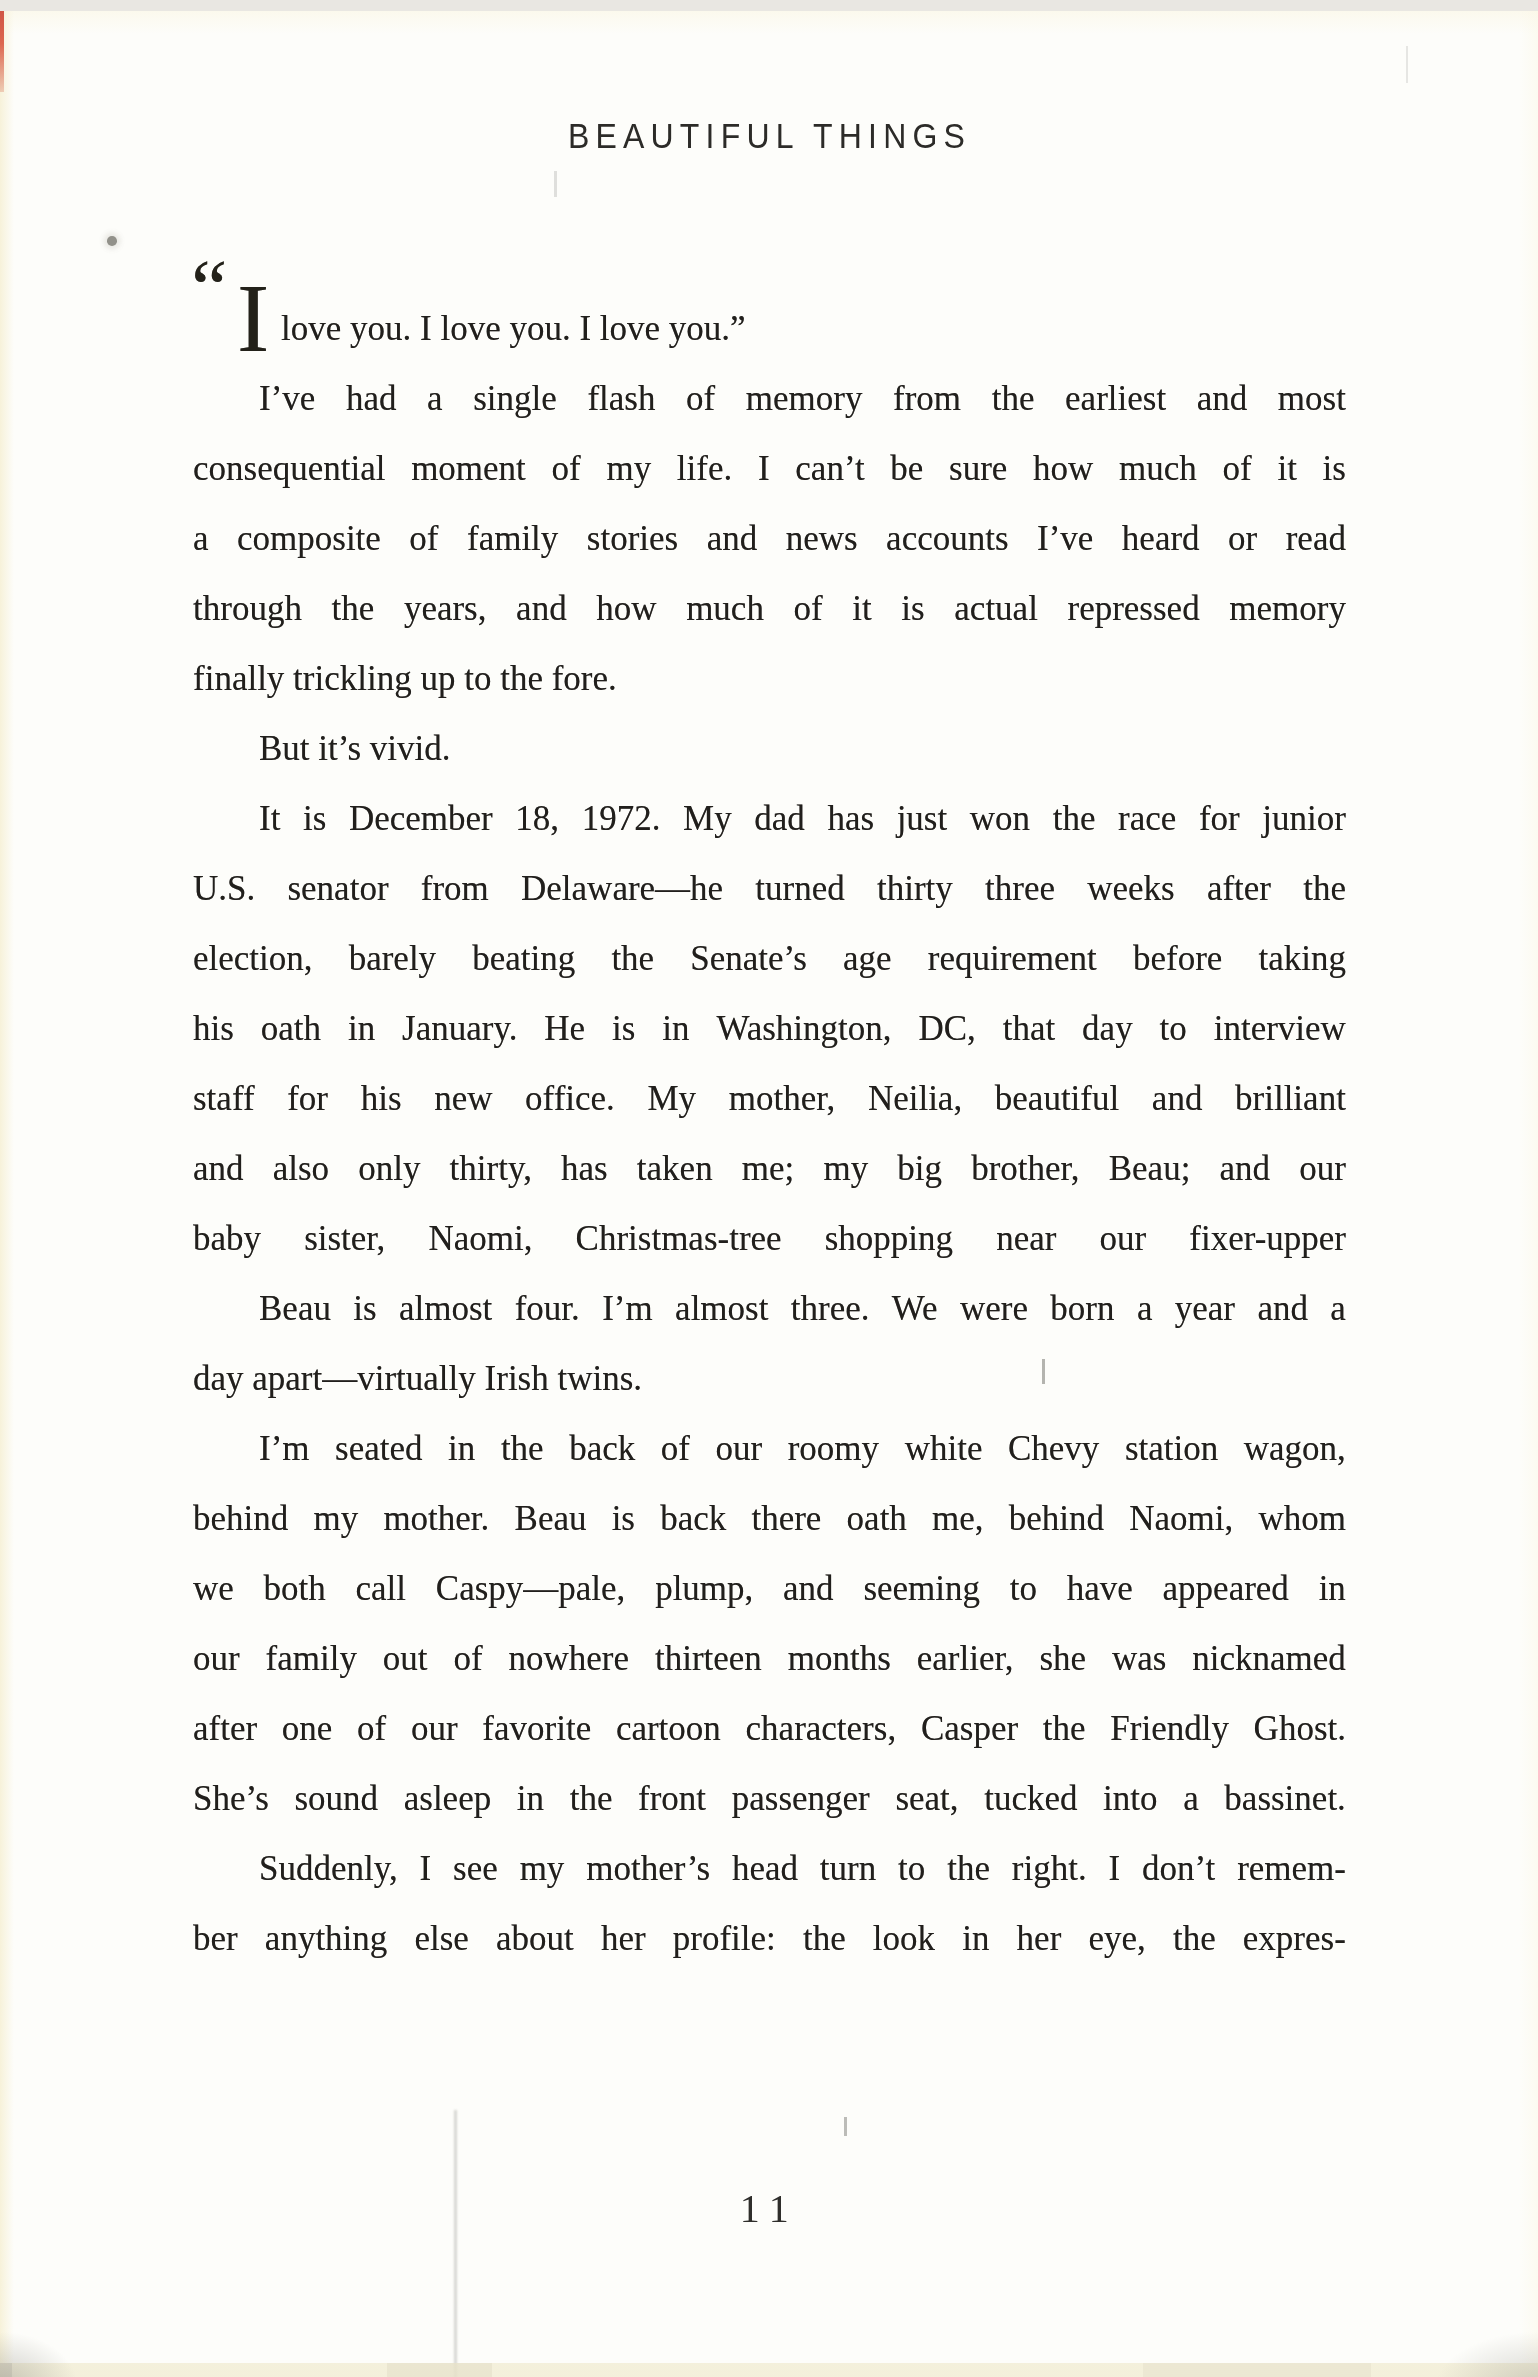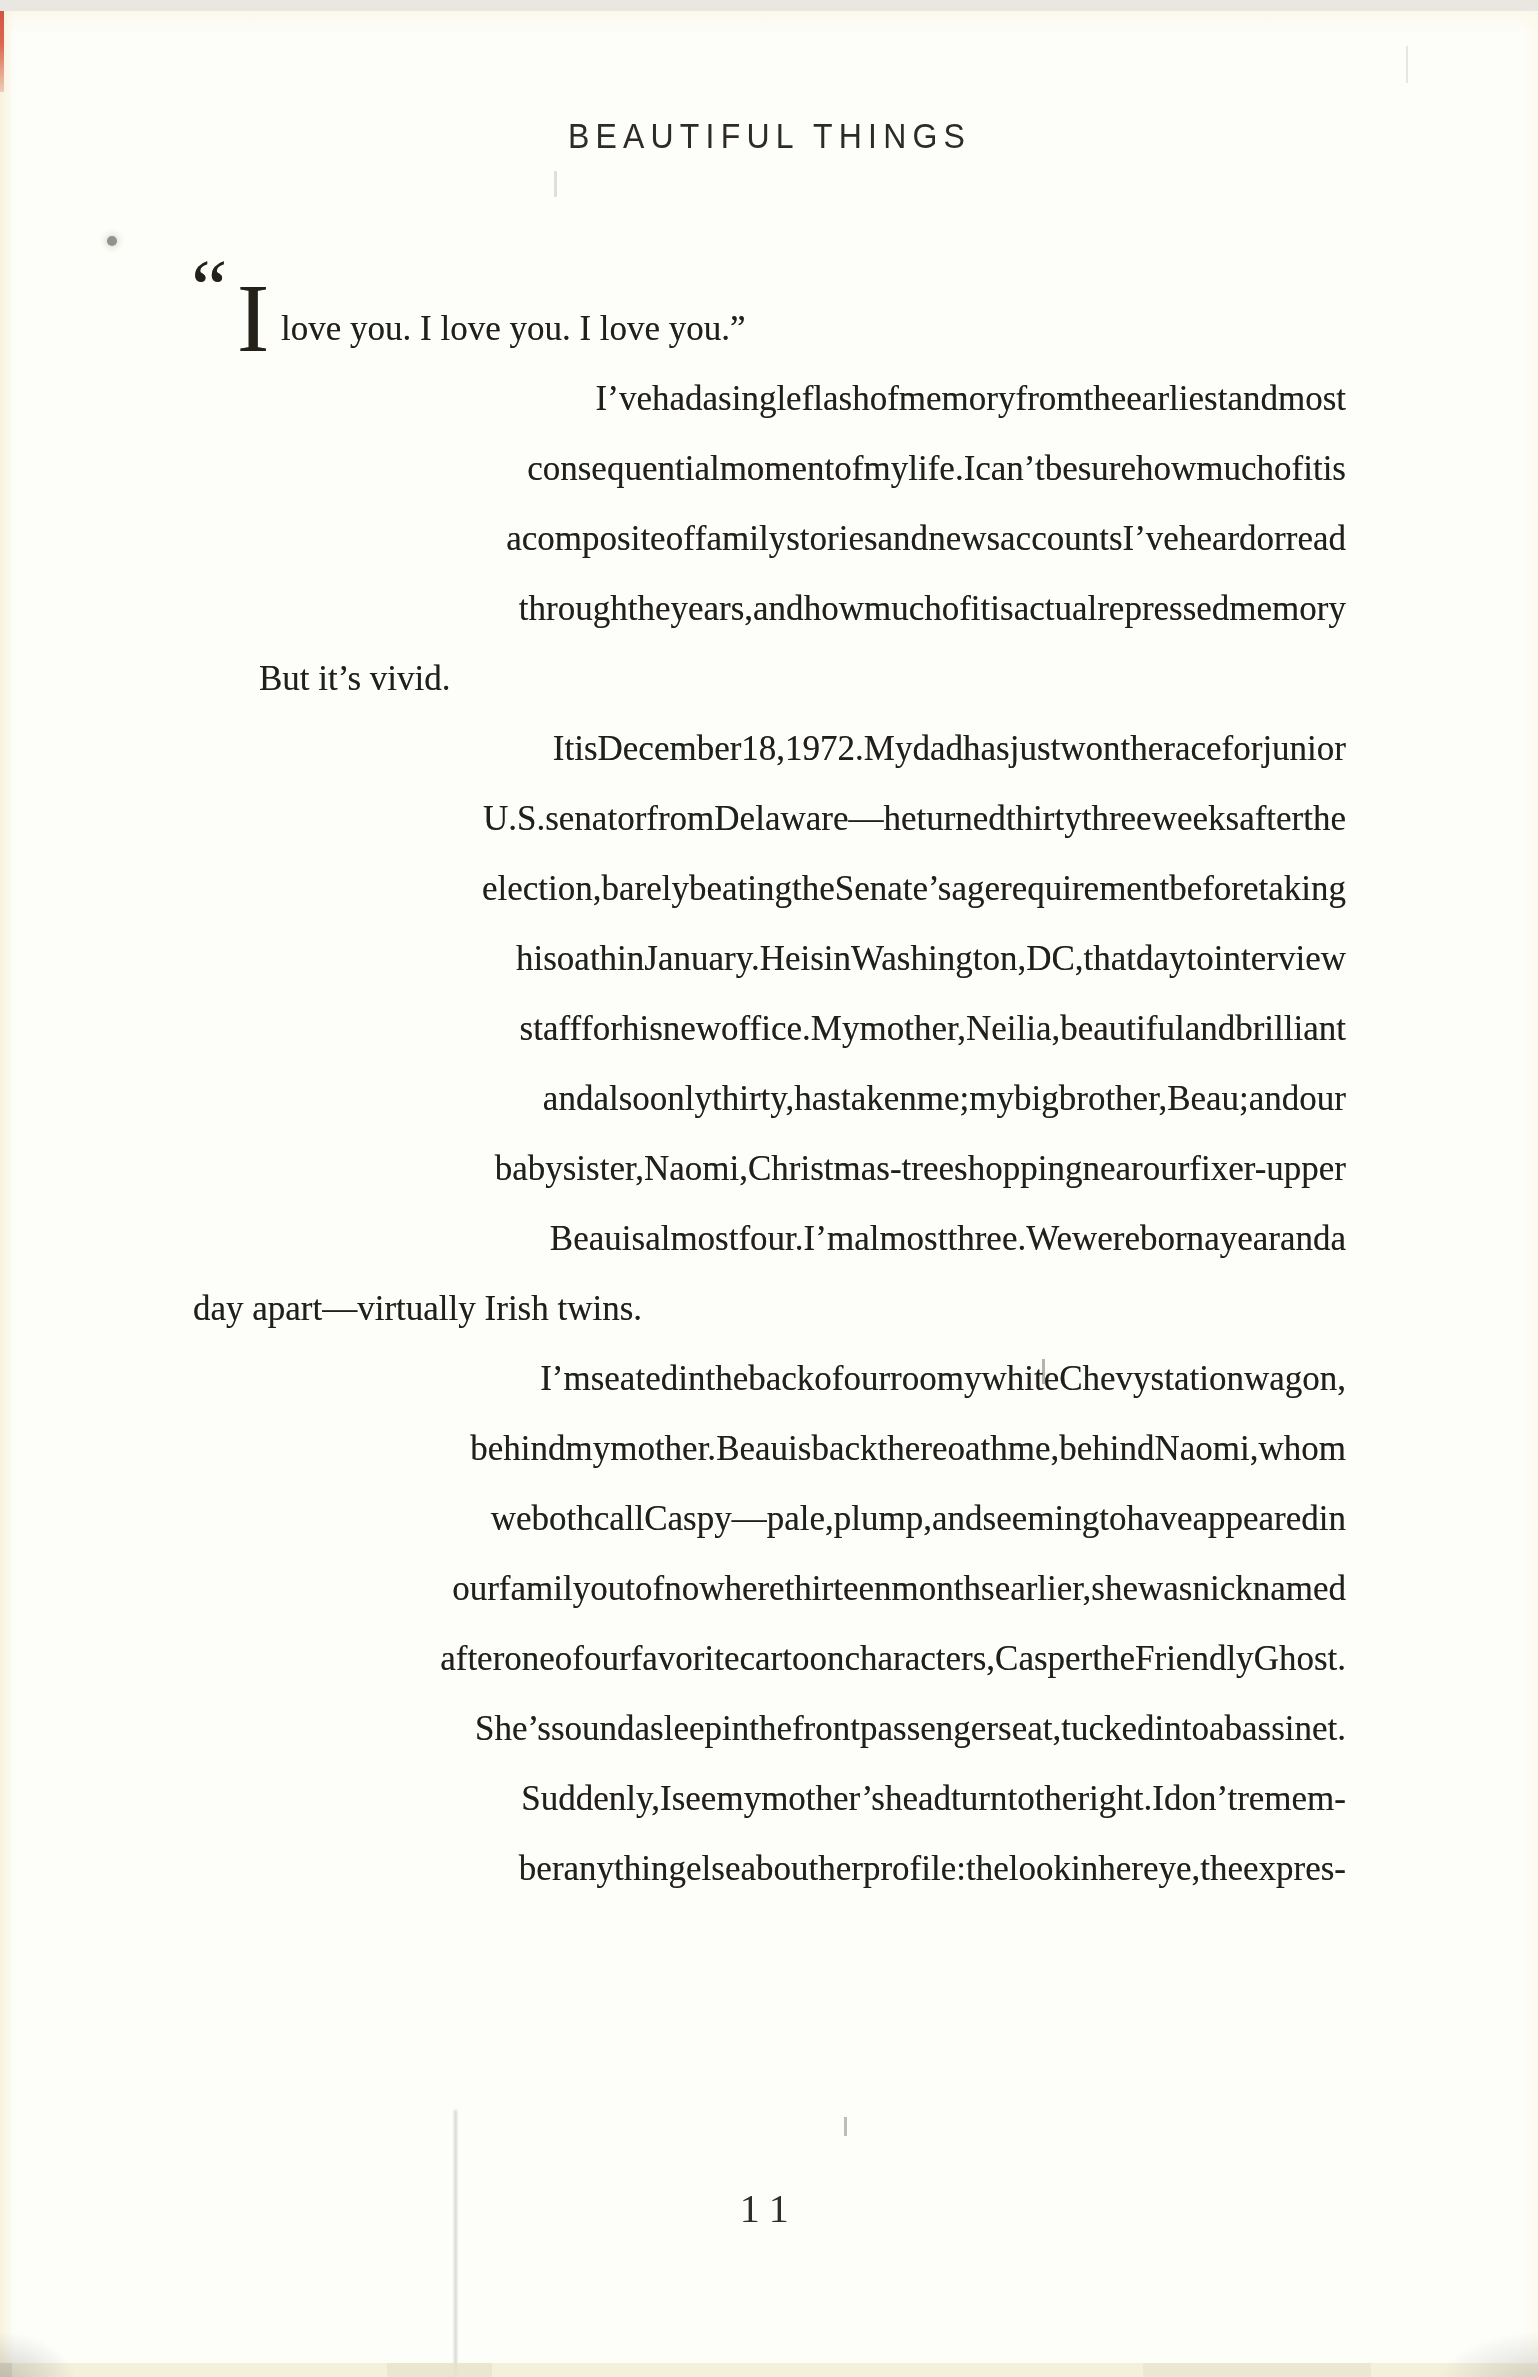--- a/index.html
+++ b/index.html
@@ -29,21 +29,21 @@
   
   .text-block{
     position:absolute;left:193px;top:283px;width:1153px;
   }
   .line{
     height:70px;line-height:70px;
     font-size:35px;
     white-space:nowrap;
     text-shadow:0 0 0.6px rgba(33,31,28,.55);
   }
-  .line.justify{display:flex;justify-content:flex-end;white-space:normal;}
+  .line.justify{display:flex;justify-content:space-between;white-space:normal;}
   .line.indent{padding-left:66px;}
   .line.justify.indent{padding-left:66px;}
   
   .first-line{position:relative;height:70px;line-height:70px;font-size:35px;
     padding-left:88px;text-shadow:0 0 0.6px rgba(33,31,28,.55);}
   .initial-quote{
     position:absolute;left:-1.8px;top:-46px;
     font-size:81px;line-height:81px;letter-spacing:-3.5px;
     color:#232119;
   }
@@ -148,20 +148,21 @@
         <span>and</span>
         <span>how</span>
         <span>much</span>
         <span>of</span>
         <span>it</span>
         <span>is</span>
         <span>actual</span>
         <span>repressed</span>
         <span>memory</span>
       </div>
+      <div class="line">finally trickling up to the fore.</div>
       <div class="line indent">But it’s vivid.</div>
       <div class="line justify indent">
         <span>It</span>
         <span>is</span>
         <span>December</span>
         <span>18,</span>
         <span>1972.</span>
         <span>My</span>
         <span>dad</span>
         <span>has</span>

